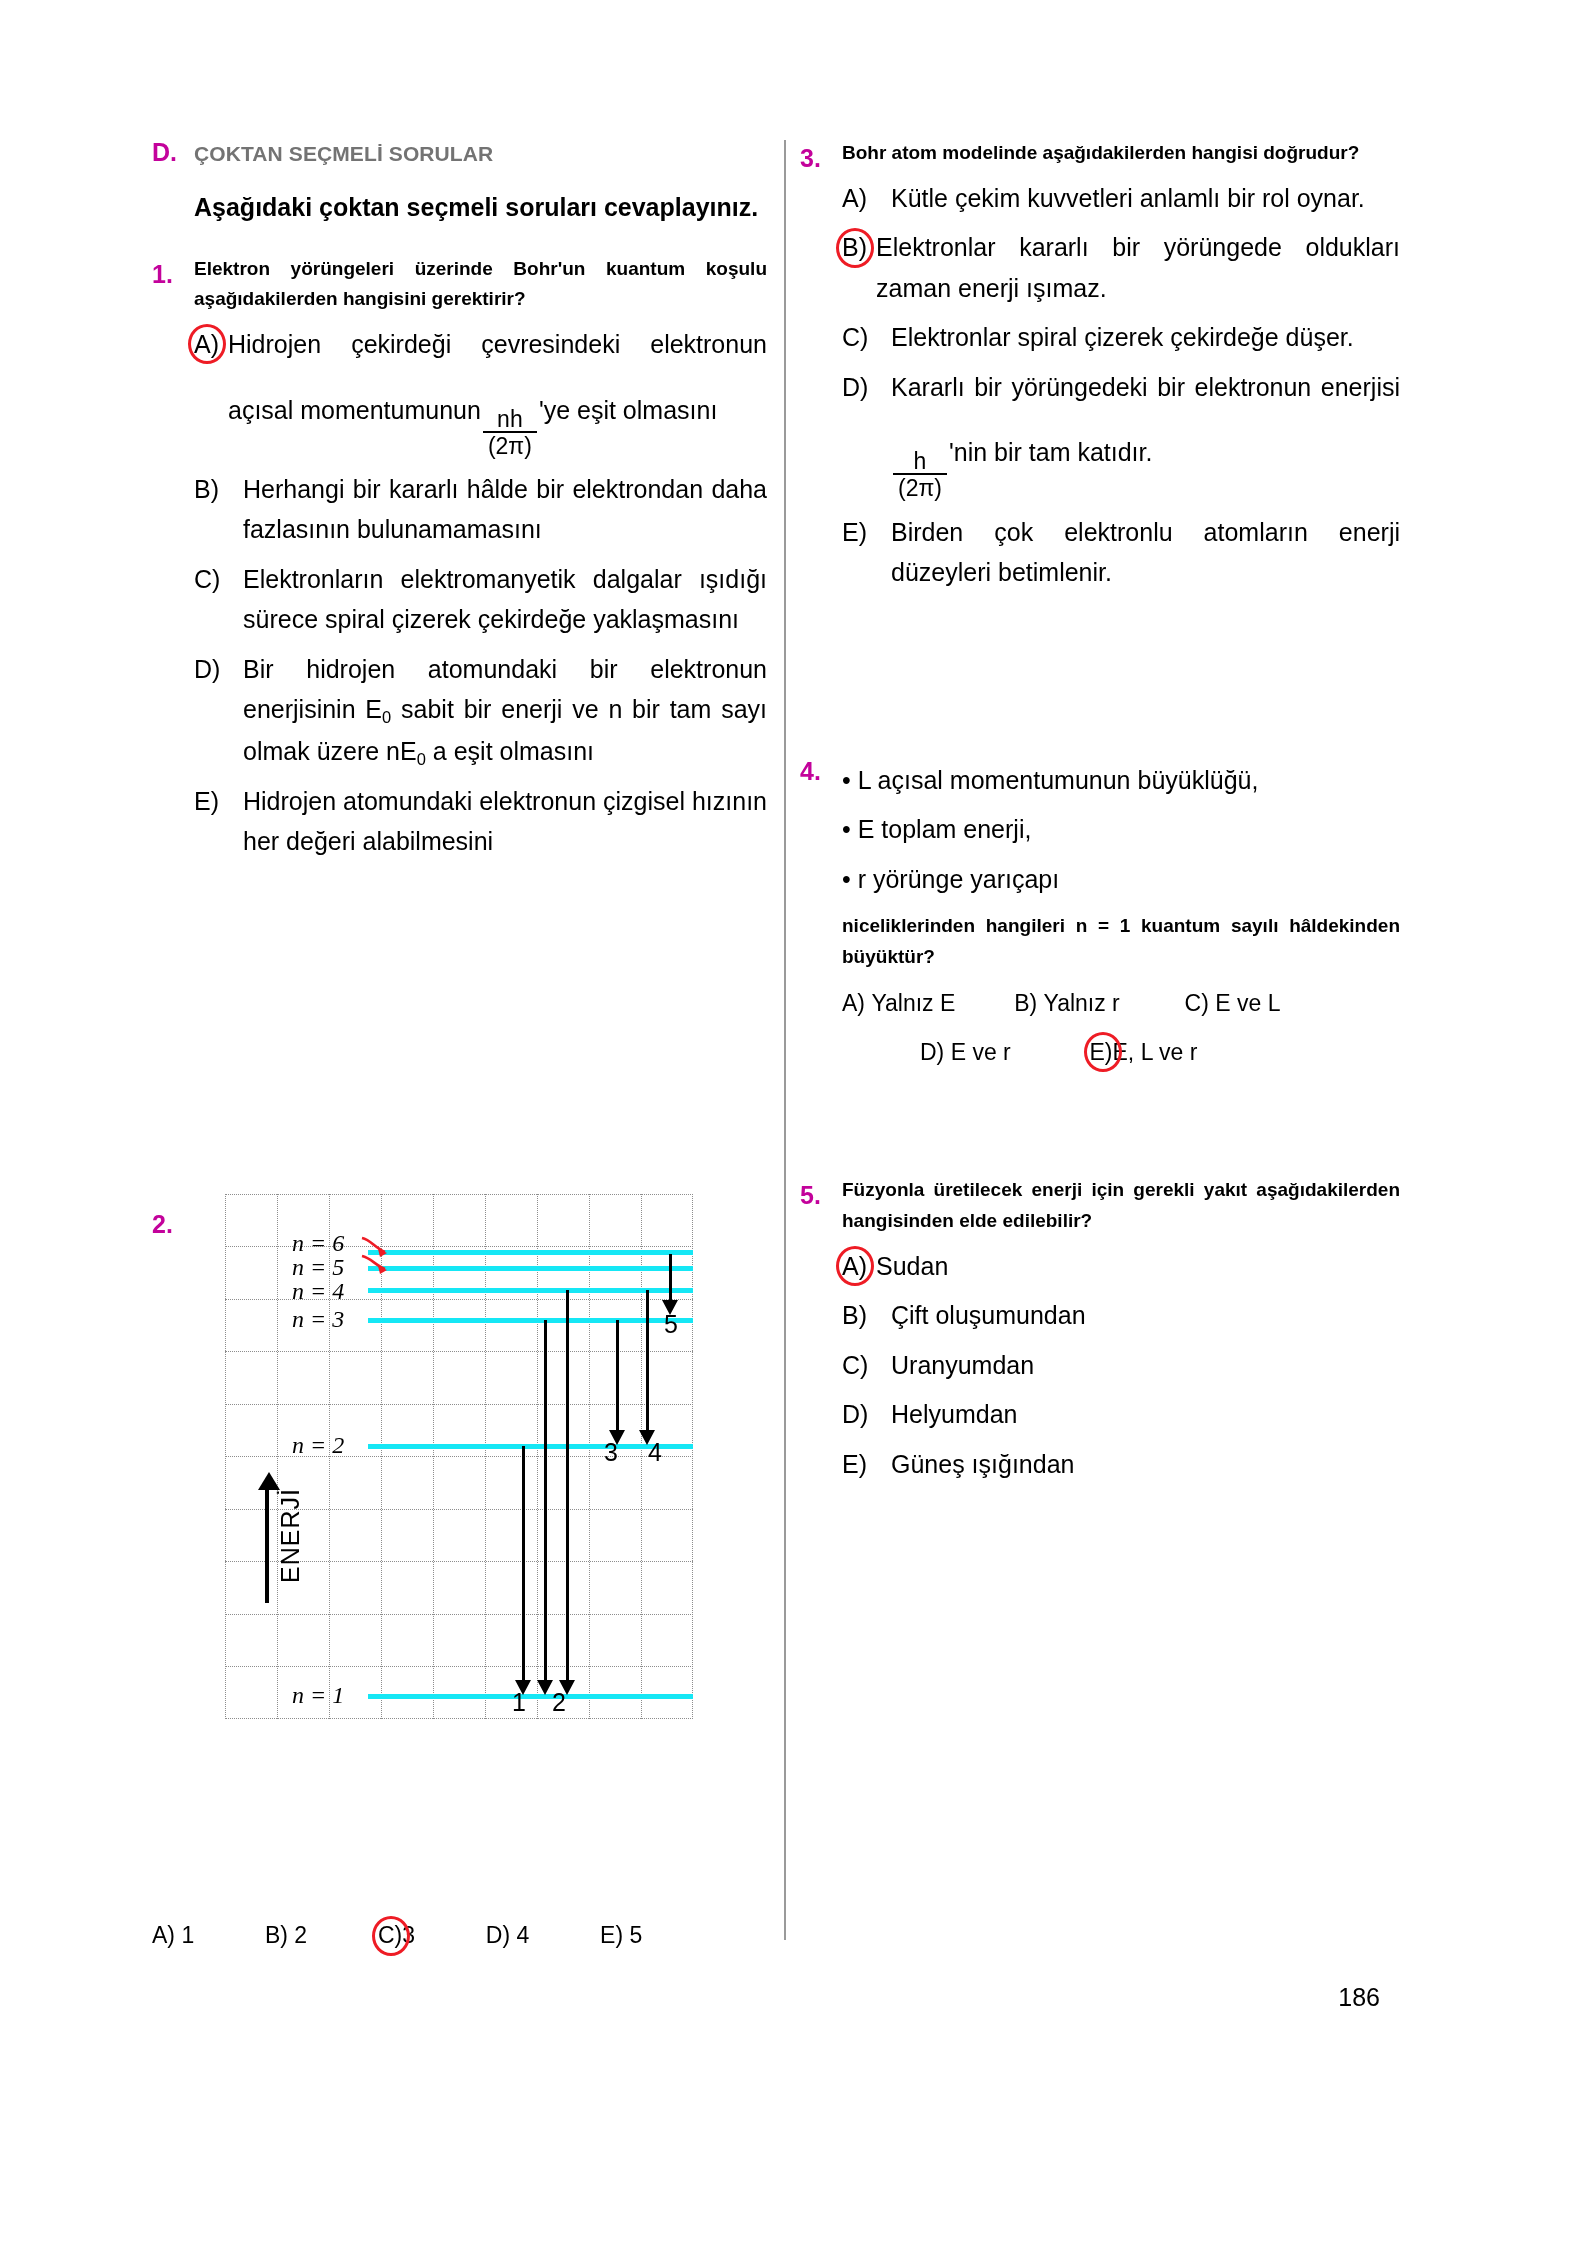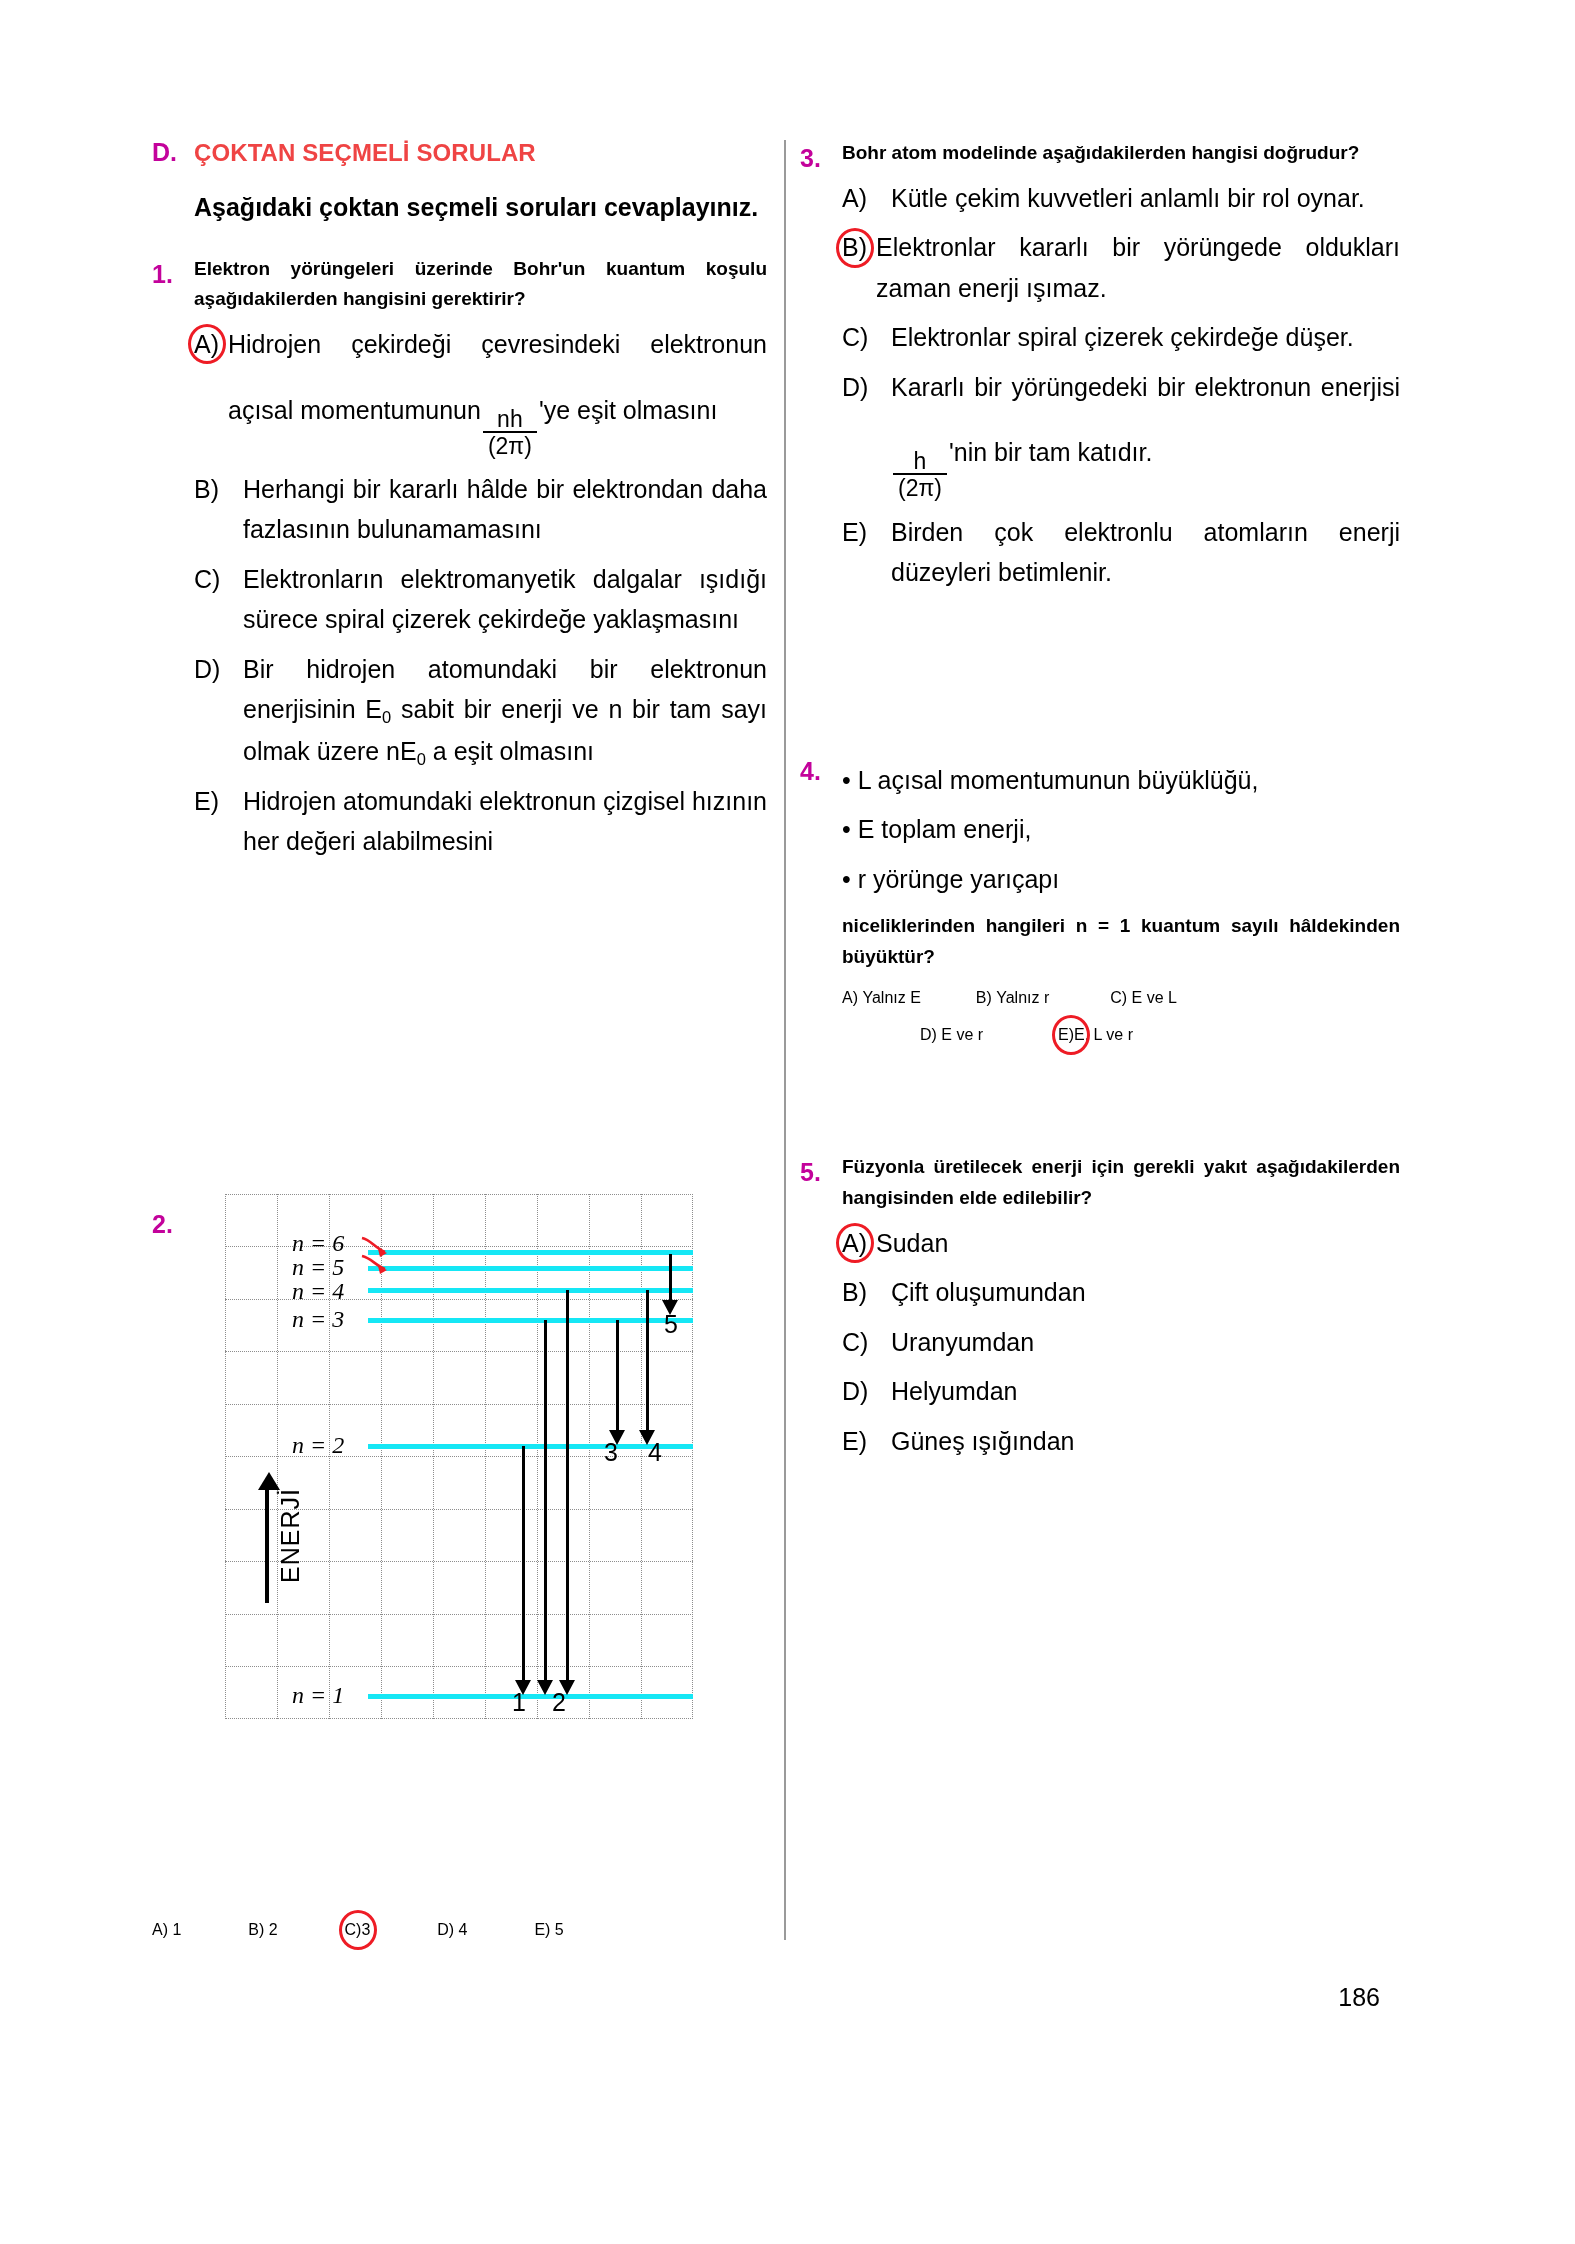--- a/index.html
+++ b/index.html
@@ -52,23 +52,23 @@
     margin-bottom: 20px;
   }
   .sec-letter {
     color: #c3029b;
     font-weight: bold;
     font-size: 25px;
     width: 42px;
     flex: 0 0 42px;
   }
   .sec-title {
-    color: #ef4444;
-    font-weight: bold;
-    font-size: 24px;
+    color: #737373;
+    font-weight: bold;
+    font-size: 21px;
     letter-spacing: 0.1px;
   }
 
   .intro {
     font-weight: bold;
     font-size: 25px;
     line-height: 1.62;
     margin-left: 42px;
     text-align: justify;
     width: 565px;
@@ -161,21 +161,21 @@
   sub { font-size: 0.66em; vertical-align: -0.28em; }
 
   .bullet-line {
     font-size: 25px;
     line-height: 1.62;
     margin-top: 9px;
   }
 
   
   .ans-row {
-    font-size: 16px;
+    font-size: 23px;
     line-height: 1.62;
     margin-top: 12px;
     white-space: nowrap;
   }
   .ans-row .slot {
     display: inline-block;
     position: relative;
   }
 
   

